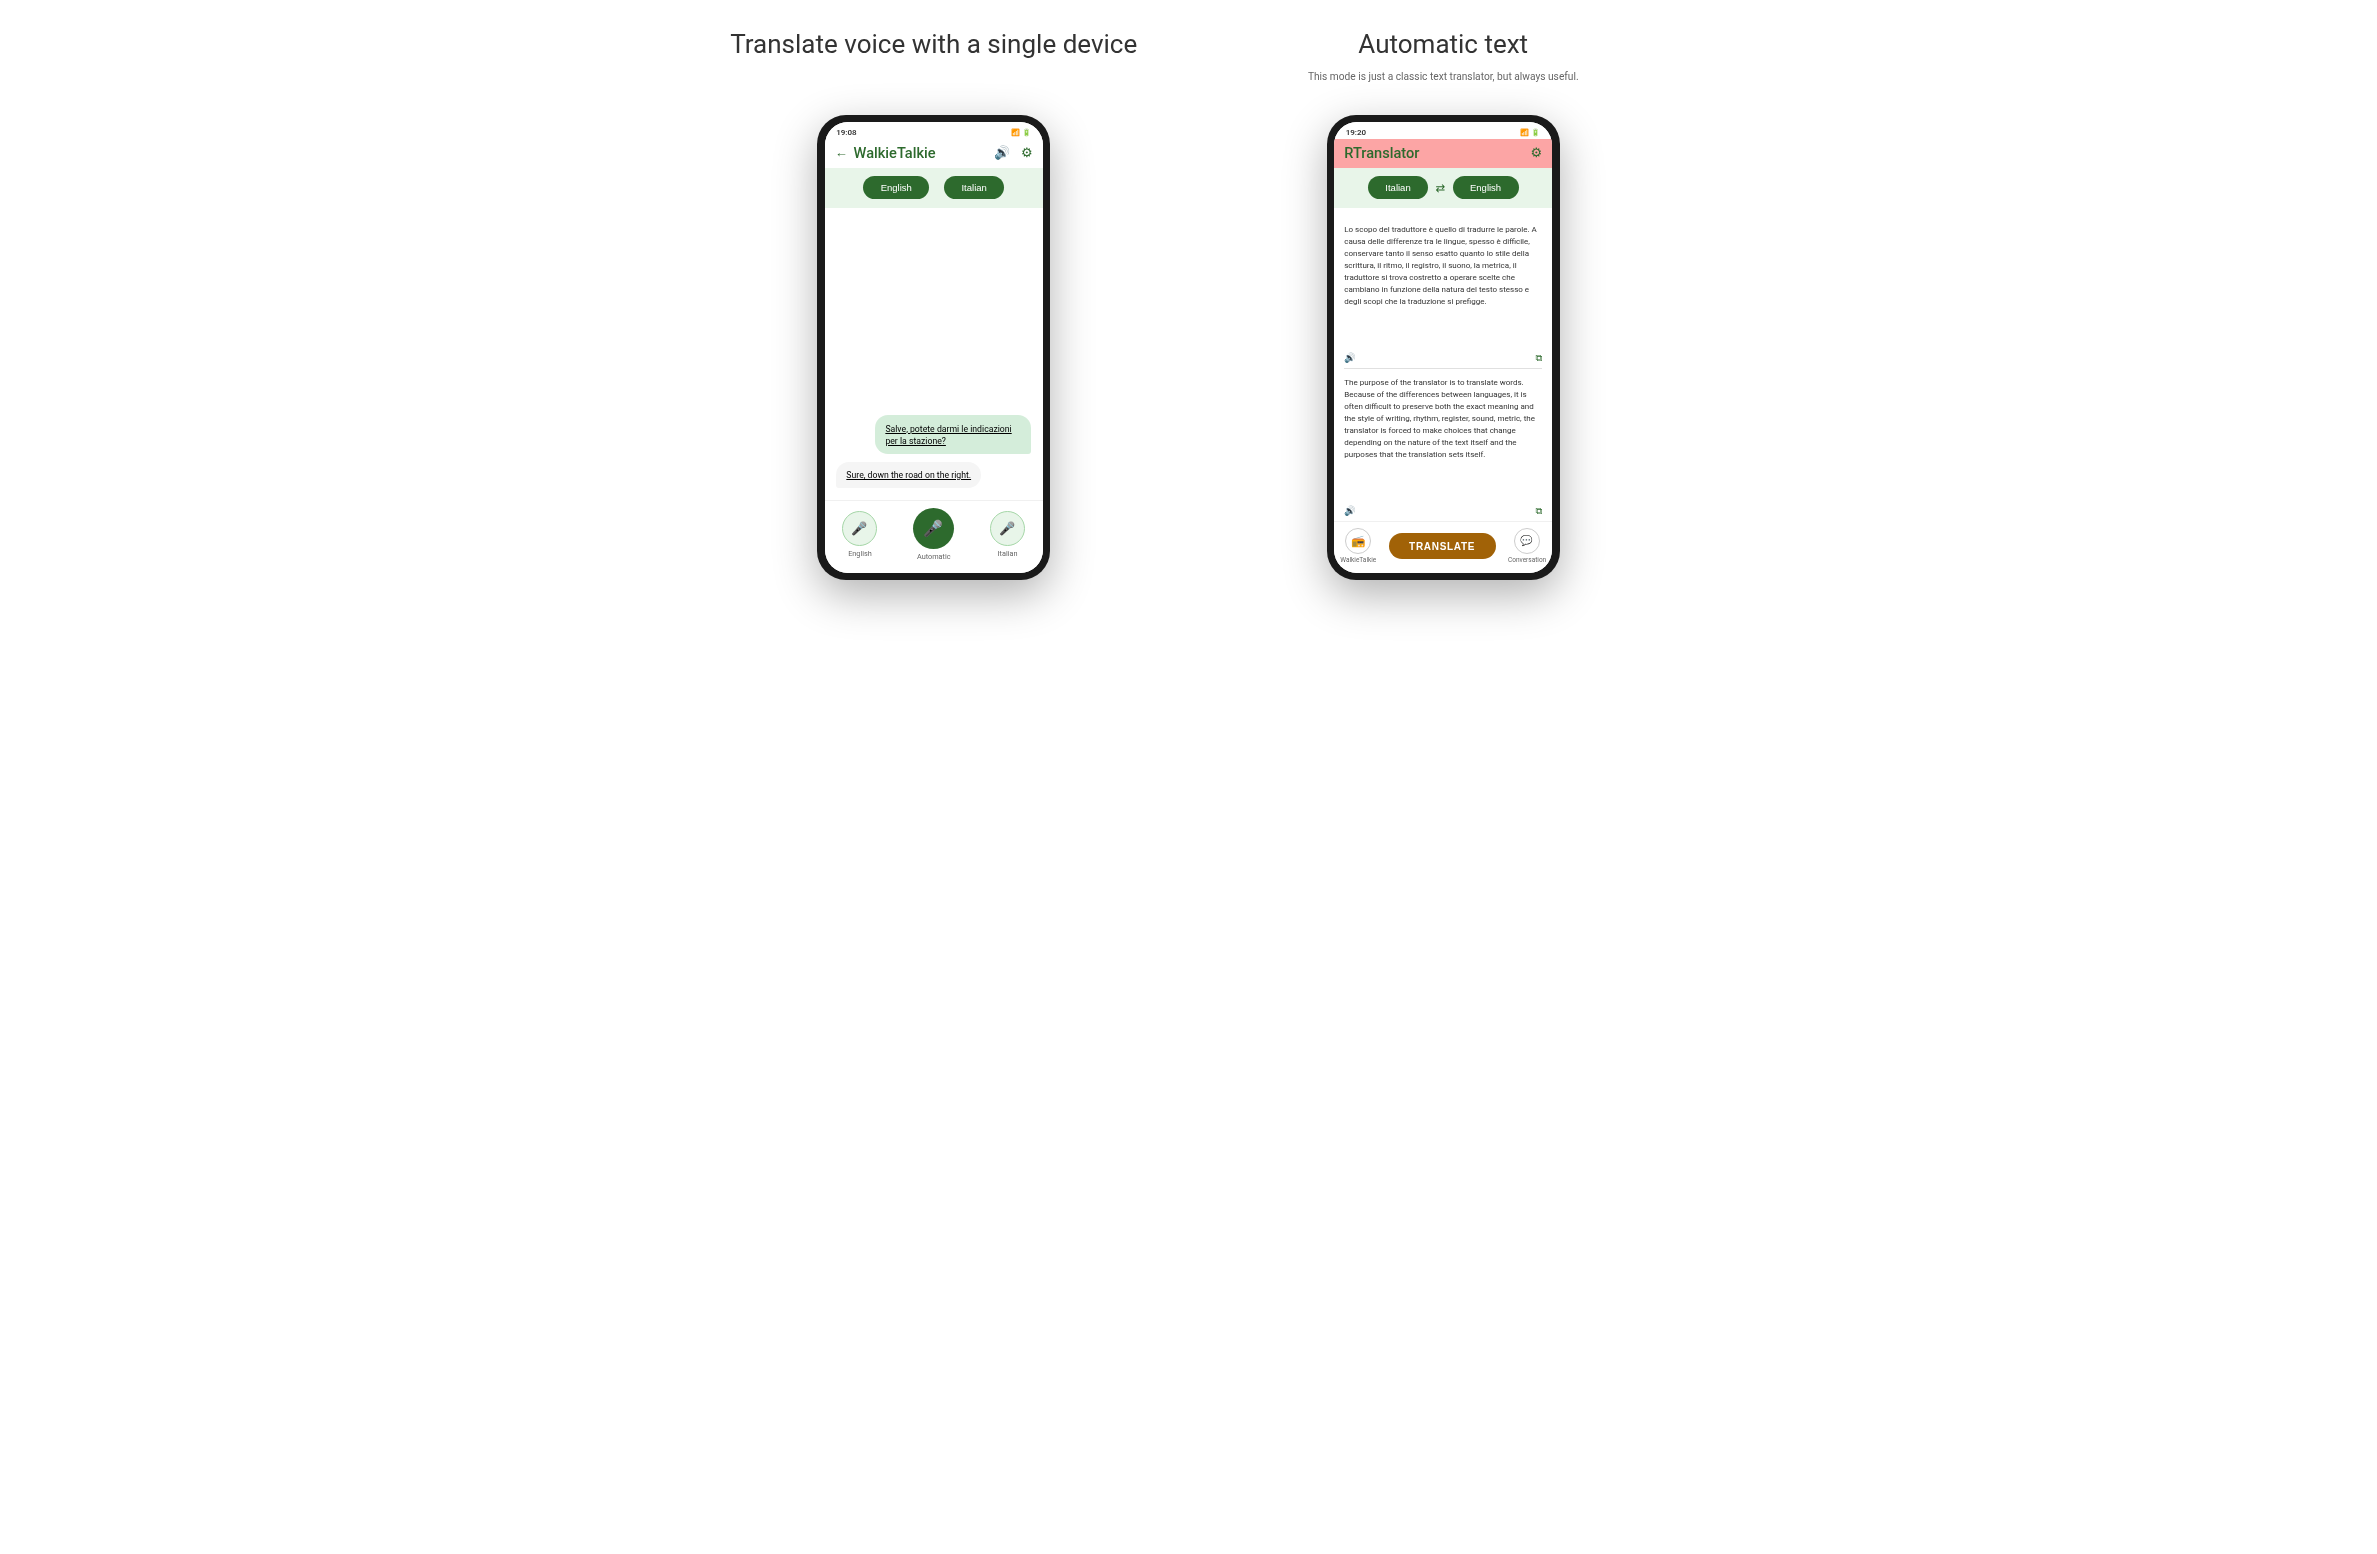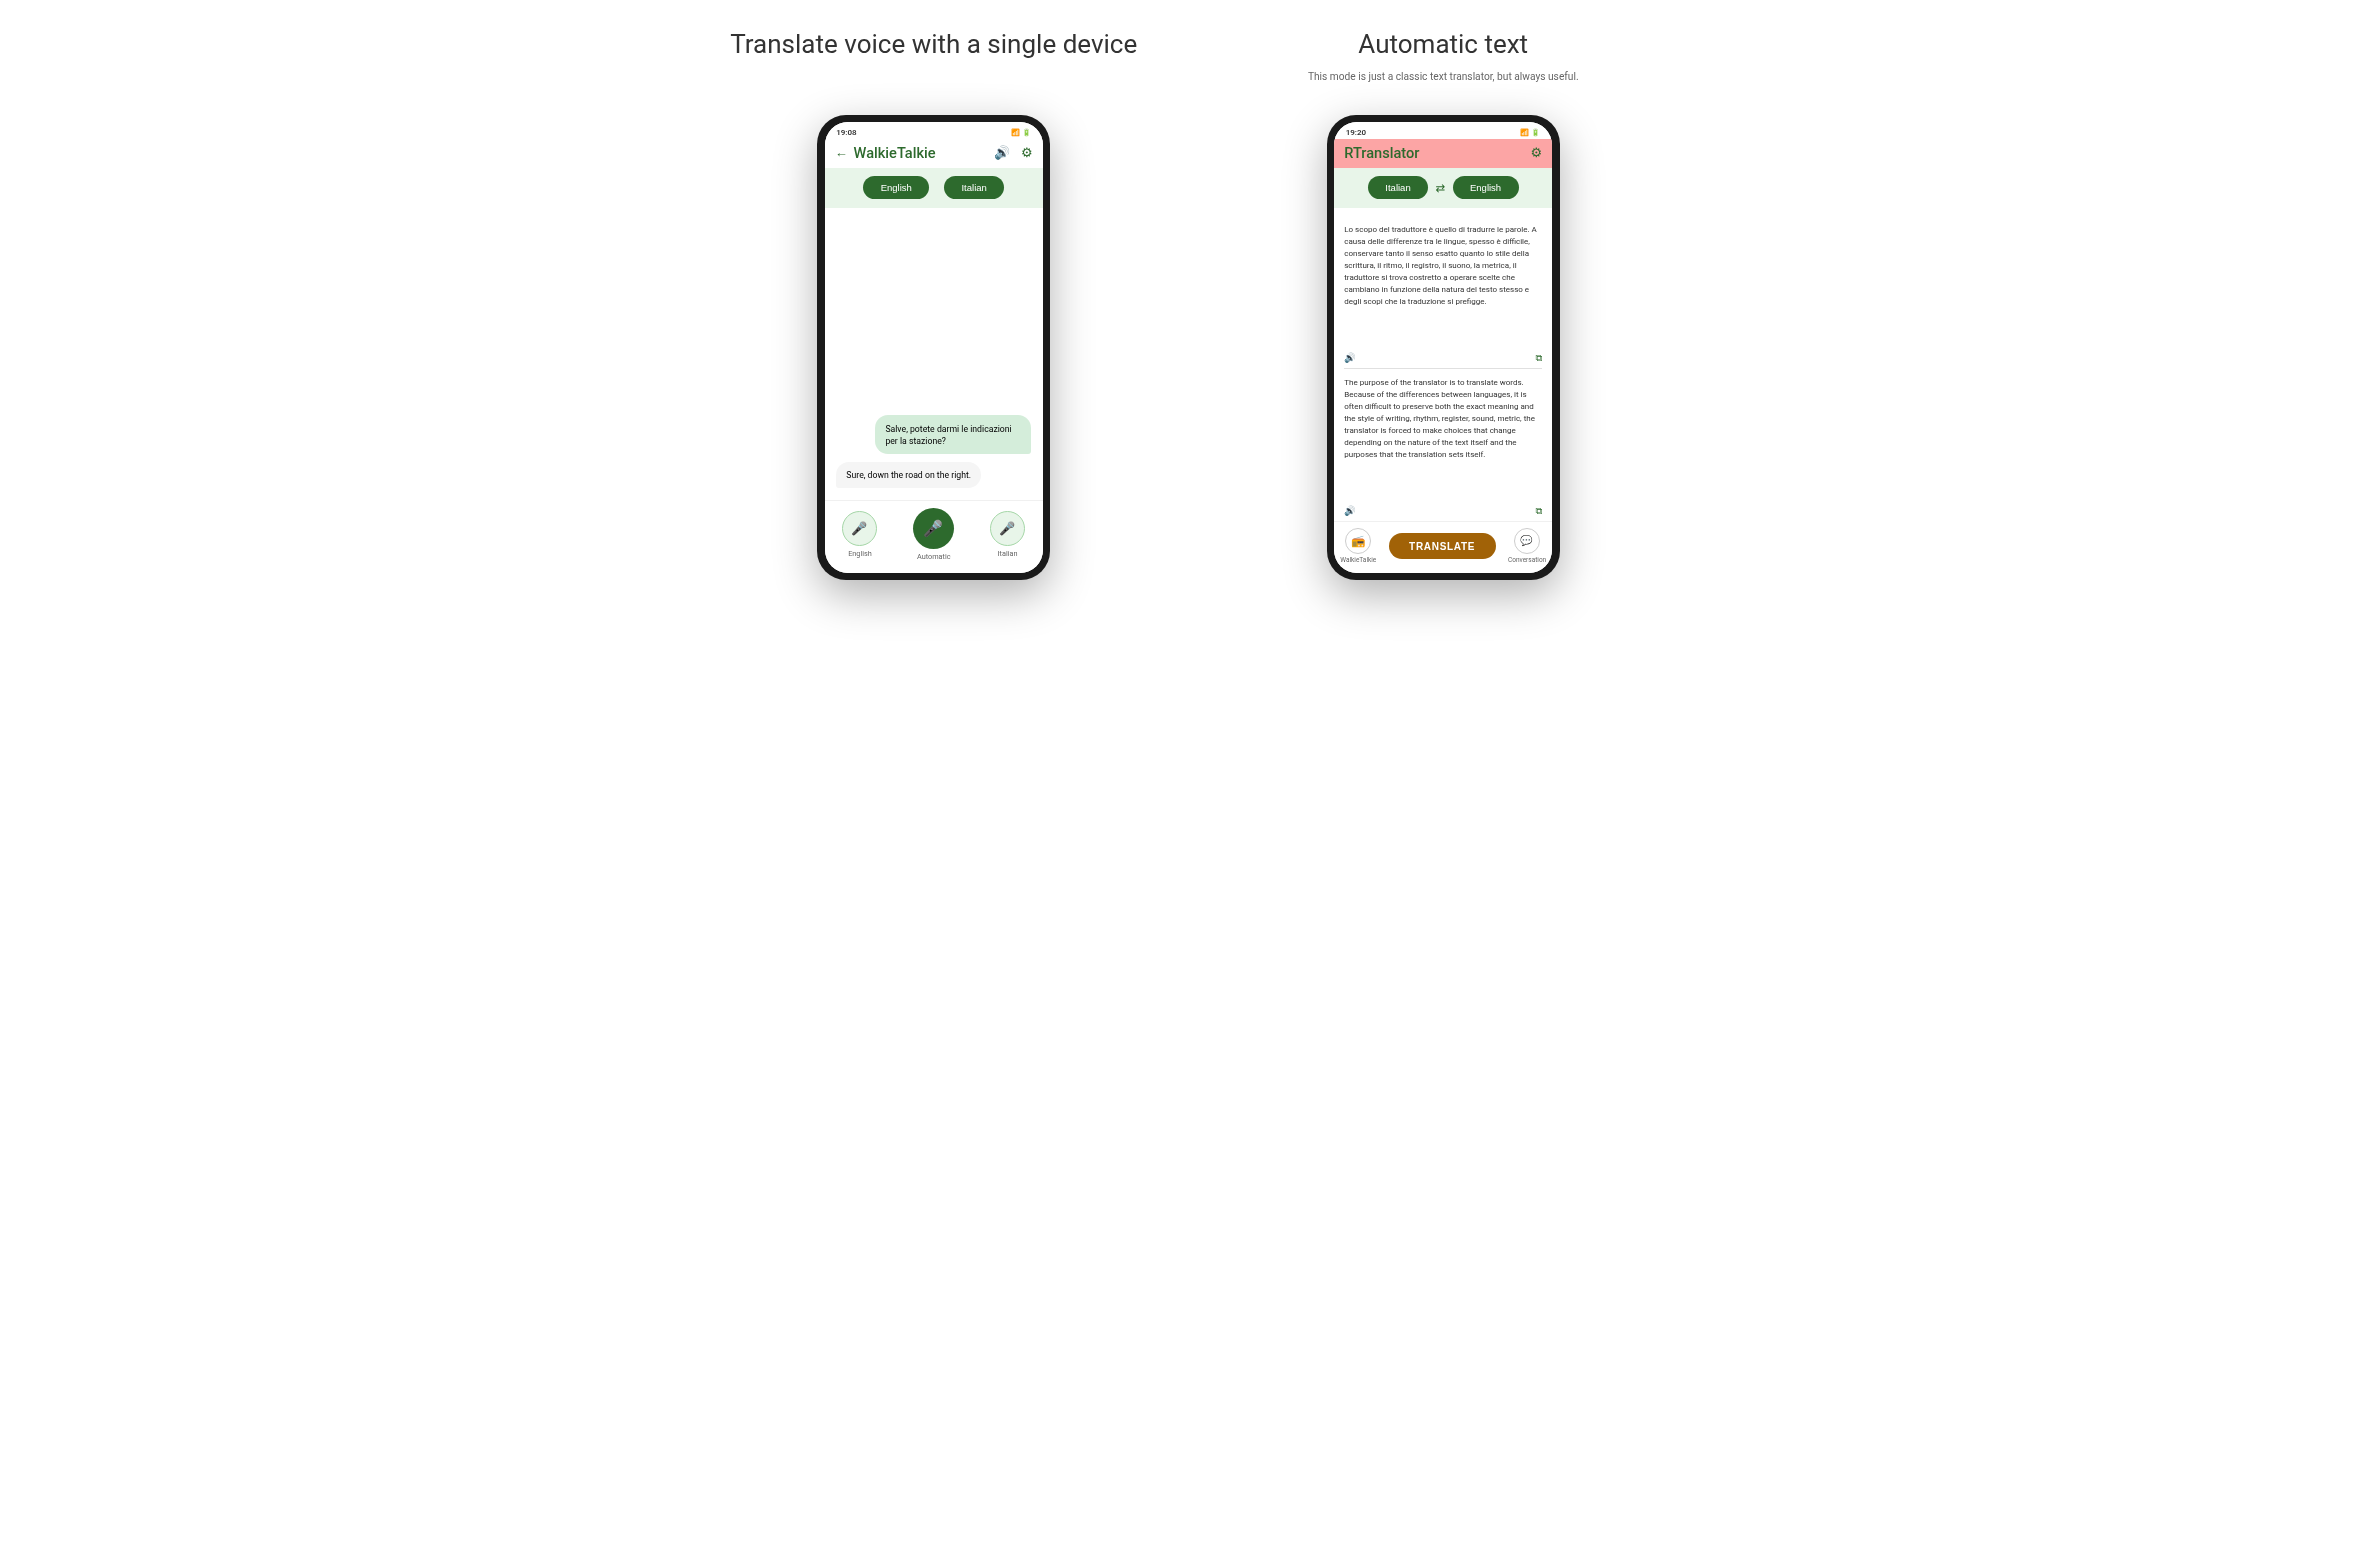--- a/index.html
+++ b/index.html
@@ -127,20 +127,21 @@
       justify-content: flex-end;
       gap: 7.3px;
       overflow: hidden;
     }
     .msg-bubble {
       padding: 7.3px 10.2px;
       border-radius: 13px;
       font-size: 8.7px;
       line-height: 1.4;
       max-width: 80%;
+      text-decoration: underline;
     }
     .msg-right {
       background: #d4edda;
       align-self: flex-end;
       border-bottom-right-radius: 2.9px;
     }
     .msg-left {
       background: #f5f5f5;
       align-self: flex-start;
       border-bottom-left-radius: 2.9px;

